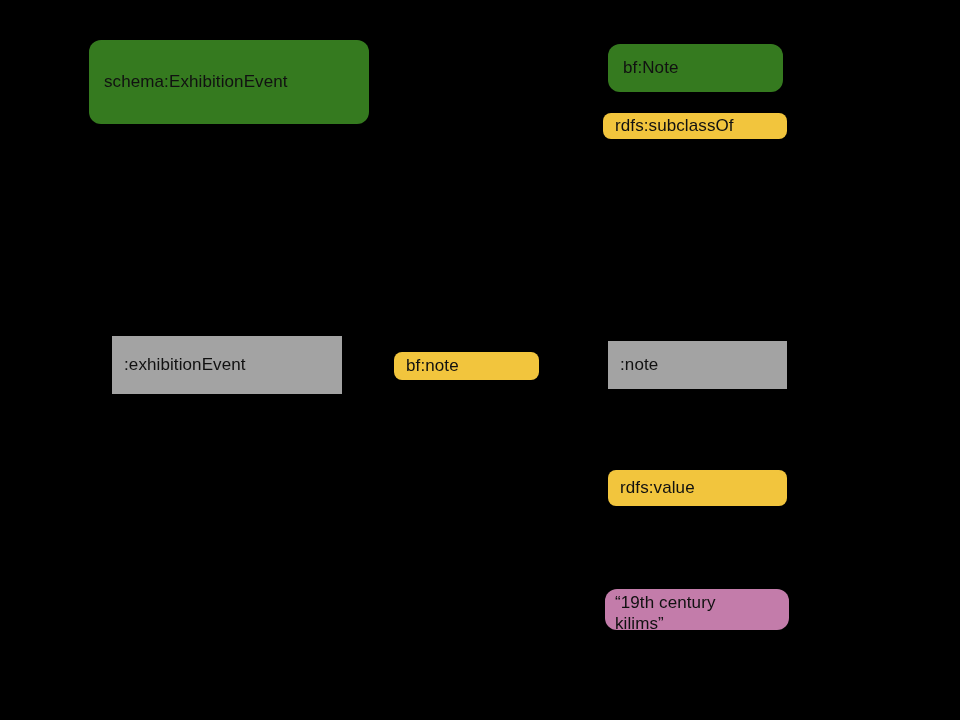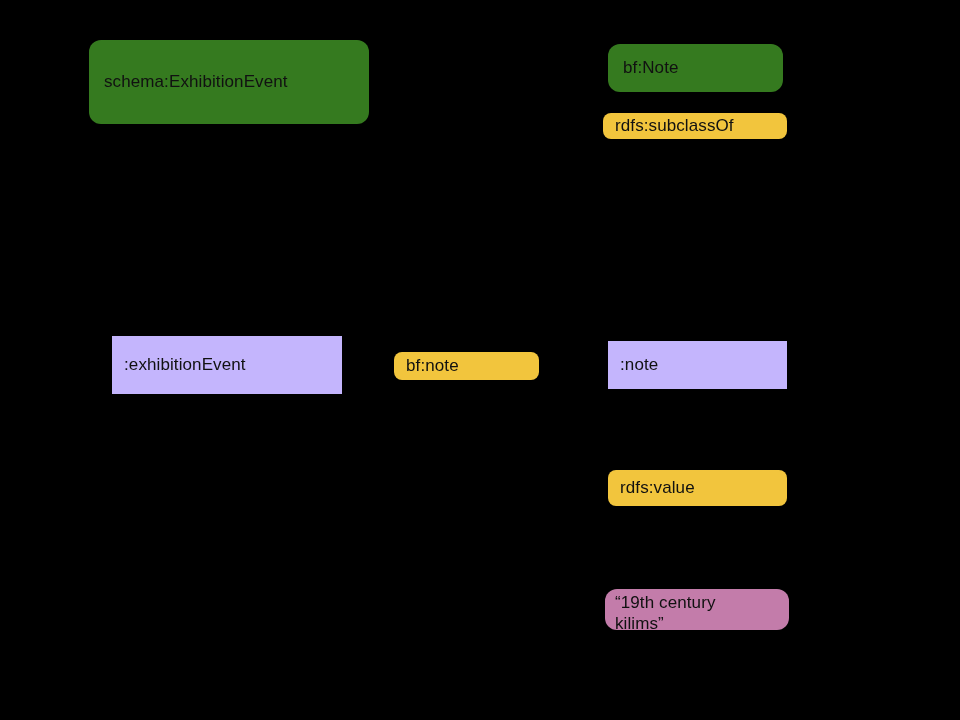--- a/index.html
+++ b/index.html
@@ -32,21 +32,21 @@
     background: #357A1F;
     padding-left: 15px;
   }
   .node-property {
     border-radius: 8px;
     background: #F2C53D;
     padding-left: 12px;
   }
   .node-instance {
     border-radius: 0;
-    background: #c4b5fd;
+    background: #a3a3a3;
     padding-left: 12px;
   }
   .node-literal {
     border-radius: 12px;
     background: #C37CAA;
     padding-left: 10px;
     align-items: flex-start;
     padding-top: 4px;
     line-height: 1.22;
   }

